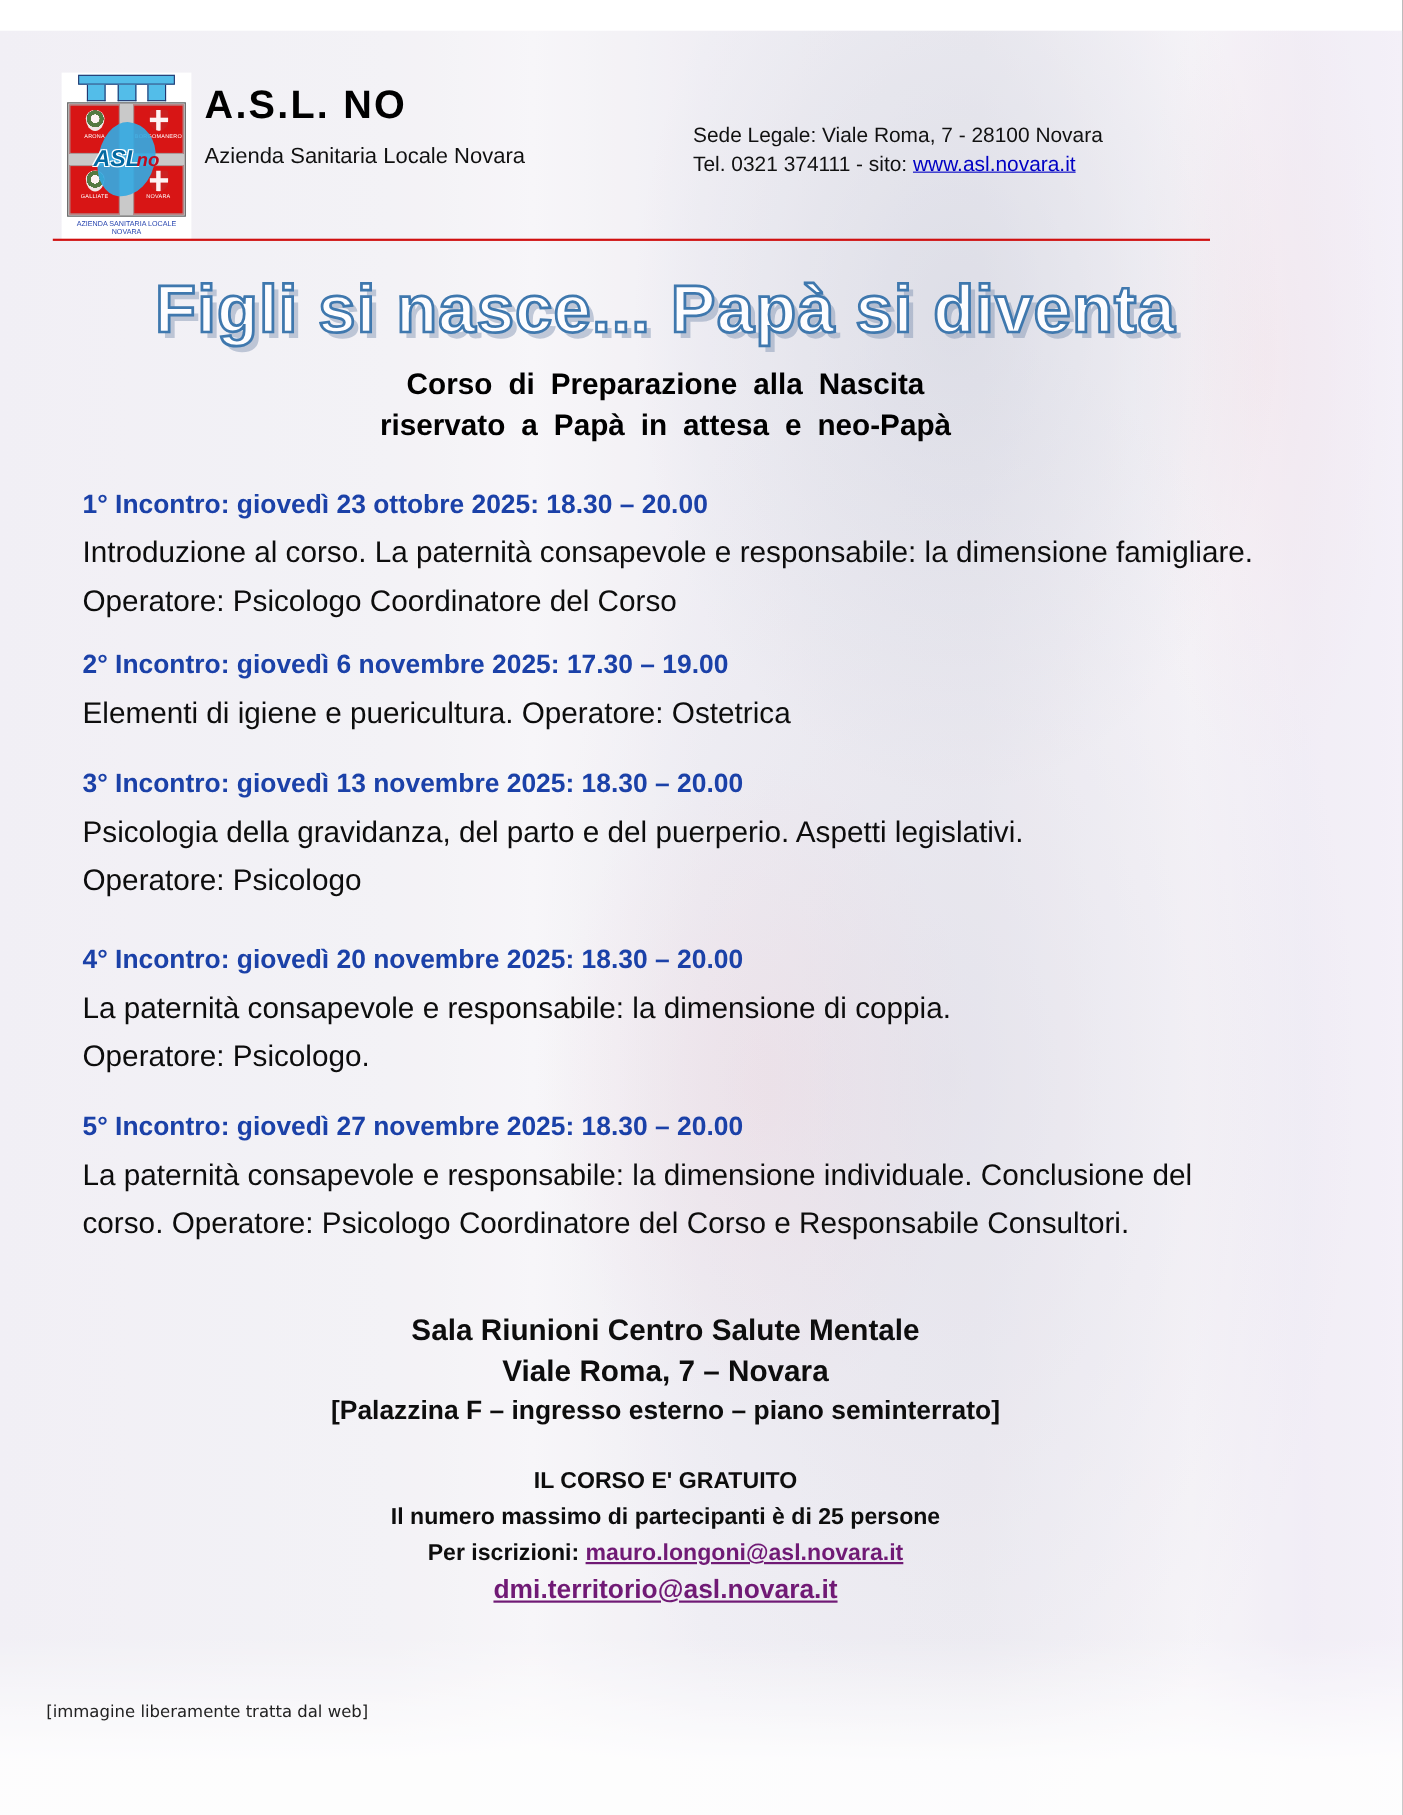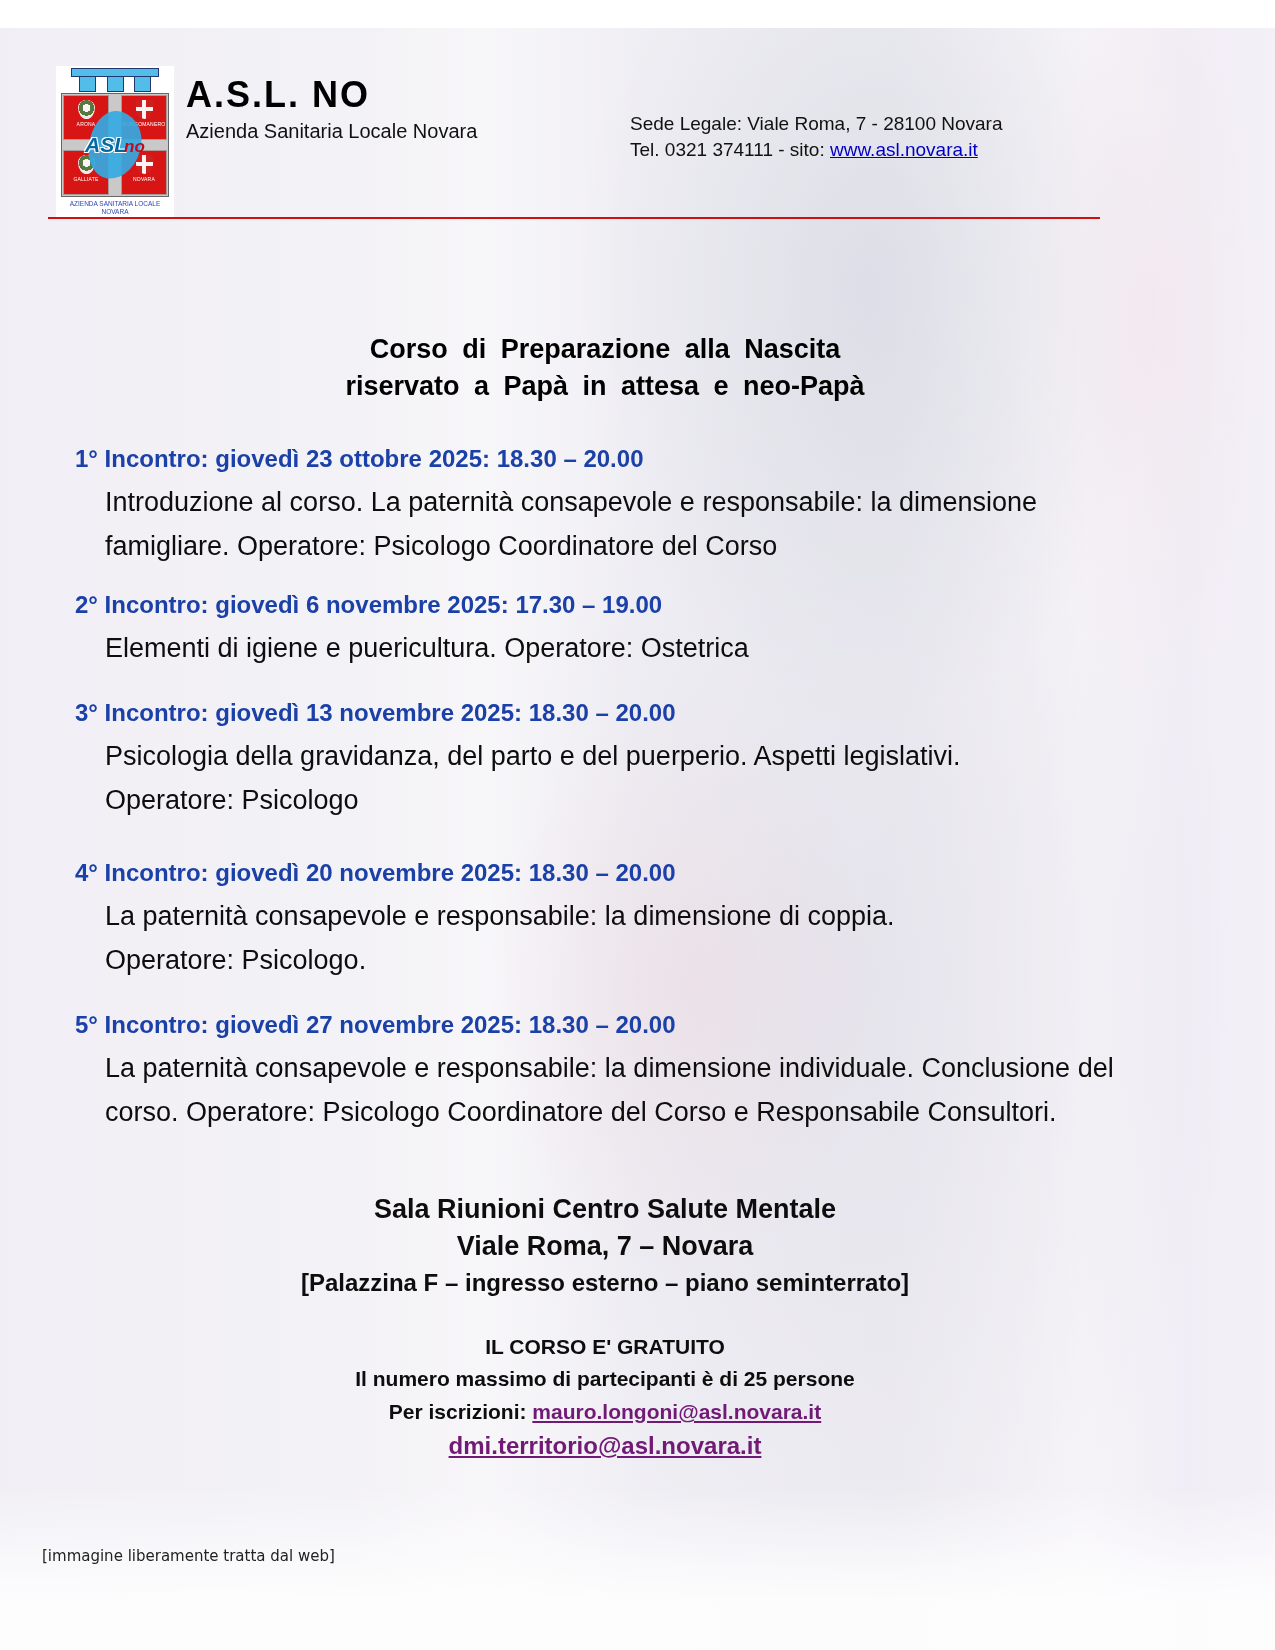--- a/index.html
+++ b/index.html
@@ -50,42 +50,42 @@
     background:#35a9e1; border-radius:48% 52% 58% 42%/56% 44% 56% 44%;
     opacity:.92;
   }
   .blob-text { position:absolute; left:50%; top:50%; z-index:3; transform:translate(-50%,-50%); white-space:nowrap; }
   .asl-txt { font-weight:900; font-size:21px; font-style:italic; color:#0369a1;
     text-shadow:-1px -1px 0 #fff,1px -1px 0 #fff,-1px 1px 0 #fff,1px 1px 0 #fff; }
   .no-txt { font-style:italic; font-weight:bold; font-size:17px; color:#c00a1e; margin-left:-3px; }
   .logo-caption { font-size:6.5px; color:#2a47b0; line-height:8px; margin-top:3px; }
 
   .org-name { position:absolute; left:186px; top:74px; font-size:36px; font-weight:bold; letter-spacing:2px; color:#000; }
-  .org-sub  { position:absolute; left:186px; top:120px; font-size:20px; color:#111; }
+  .org-sub  { position:absolute; left:186px; top:131px; font-size:20px; color:#111; }
 
   .contact { position:absolute; left:630px; top:111px; font-size:19px; line-height:26px; color:#111; }
   .link { color:#0000c4; text-decoration:underline; cursor:pointer; }
 
   .red-rule { position:absolute; left:48px; top:217px; width:1052px; height:2px; background:#d01010; }
 
   
   .title {
     position:absolute; left:30px; top:246px; width:1150px; text-align:center;
     font-size:61px; font-weight:bold; letter-spacing:1px; white-space:nowrap;
     color:#fdfdff; -webkit-text-stroke:2.5px #3f78ae;
     text-shadow:5px 5px 0 rgba(125,145,175,0.45);
   }
   .subtitle { position:absolute; left:30px; width:1150px; text-align:center;
     font-size:27px; font-weight:bold; color:#000000; word-spacing:7px; }
   .sub1 { top:334px; } .sub2 { top:371px; }
 
   
   .meeting { position:absolute; left:75px; width:1075px; }
   .m-head { font-size:24px; font-weight:bold; color:#1b41a8; }
-  .m-body { font-size:27px; color:#0d0d0d; line-height:44px; margin-top:7px; white-space:pre-line;margin-left:30px; }
+  .m-body { font-size:27px; color:#0d0d0d; line-height:44px; margin-top:7px; white-space:pre-line; }
   .m1 { top:445px; } .m2 { top:591px; } .m3 { top:699px; } .m4 { top:859px; } .m5 { top:1011px; }
 
   
   .center-line { position:absolute; left:30px; width:1150px; text-align:center; color:#0d0d0d; }
   .v1 { top:1194px; font-size:27px; font-weight:bold; }
   .v2 { top:1231px; font-size:27px; font-weight:bold; }
   .v3 { top:1269px; font-size:24px; font-weight:600; }
   .i1 { top:1335px; font-size:21px; font-weight:bold; }
   .i2 { top:1367px; font-size:21px; font-weight:bold; }
   .i3 { top:1400px; font-size:21px; font-weight:bold; }
@@ -141,20 +141,21 @@
 
   <div class="org-name">A.S.L. NO</div>
   <div class="org-sub">Azienda Sanitaria Locale Novara</div>
   <div class="contact">
     <div>Sede Legale: Viale Roma, 7 - 28100 Novara</div>
     <div><span>Tel. 0321 374111 - sito: </span><a class="link">www.asl.novara.it</a></div>
   </div>
 
   <div class="red-rule"></div>
 
+  <div class="title">Figli si nasce... Papà si diventa</div>
   <div class="subtitle sub1">Corso di Preparazione alla Nascita</div>
   <div class="subtitle sub2">riservato a Papà in attesa e neo-Papà</div>
 
   <div class="meeting m1">
     <div class="m-head">1° Incontro: giovedì 23 ottobre 2025: 18.30 – 20.00</div>
     <div class="m-body">Introduzione al corso. La paternità consapevole e responsabile: la dimensione famigliare. Operatore: Psicologo Coordinatore del Corso</div>
   </div>
   <div class="meeting m2">
     <div class="m-head">2° Incontro: giovedì 6 novembre 2025: 17.30 – 19.00</div>
     <div class="m-body">Elementi di igiene e puericultura. Operatore: Ostetrica</div>

